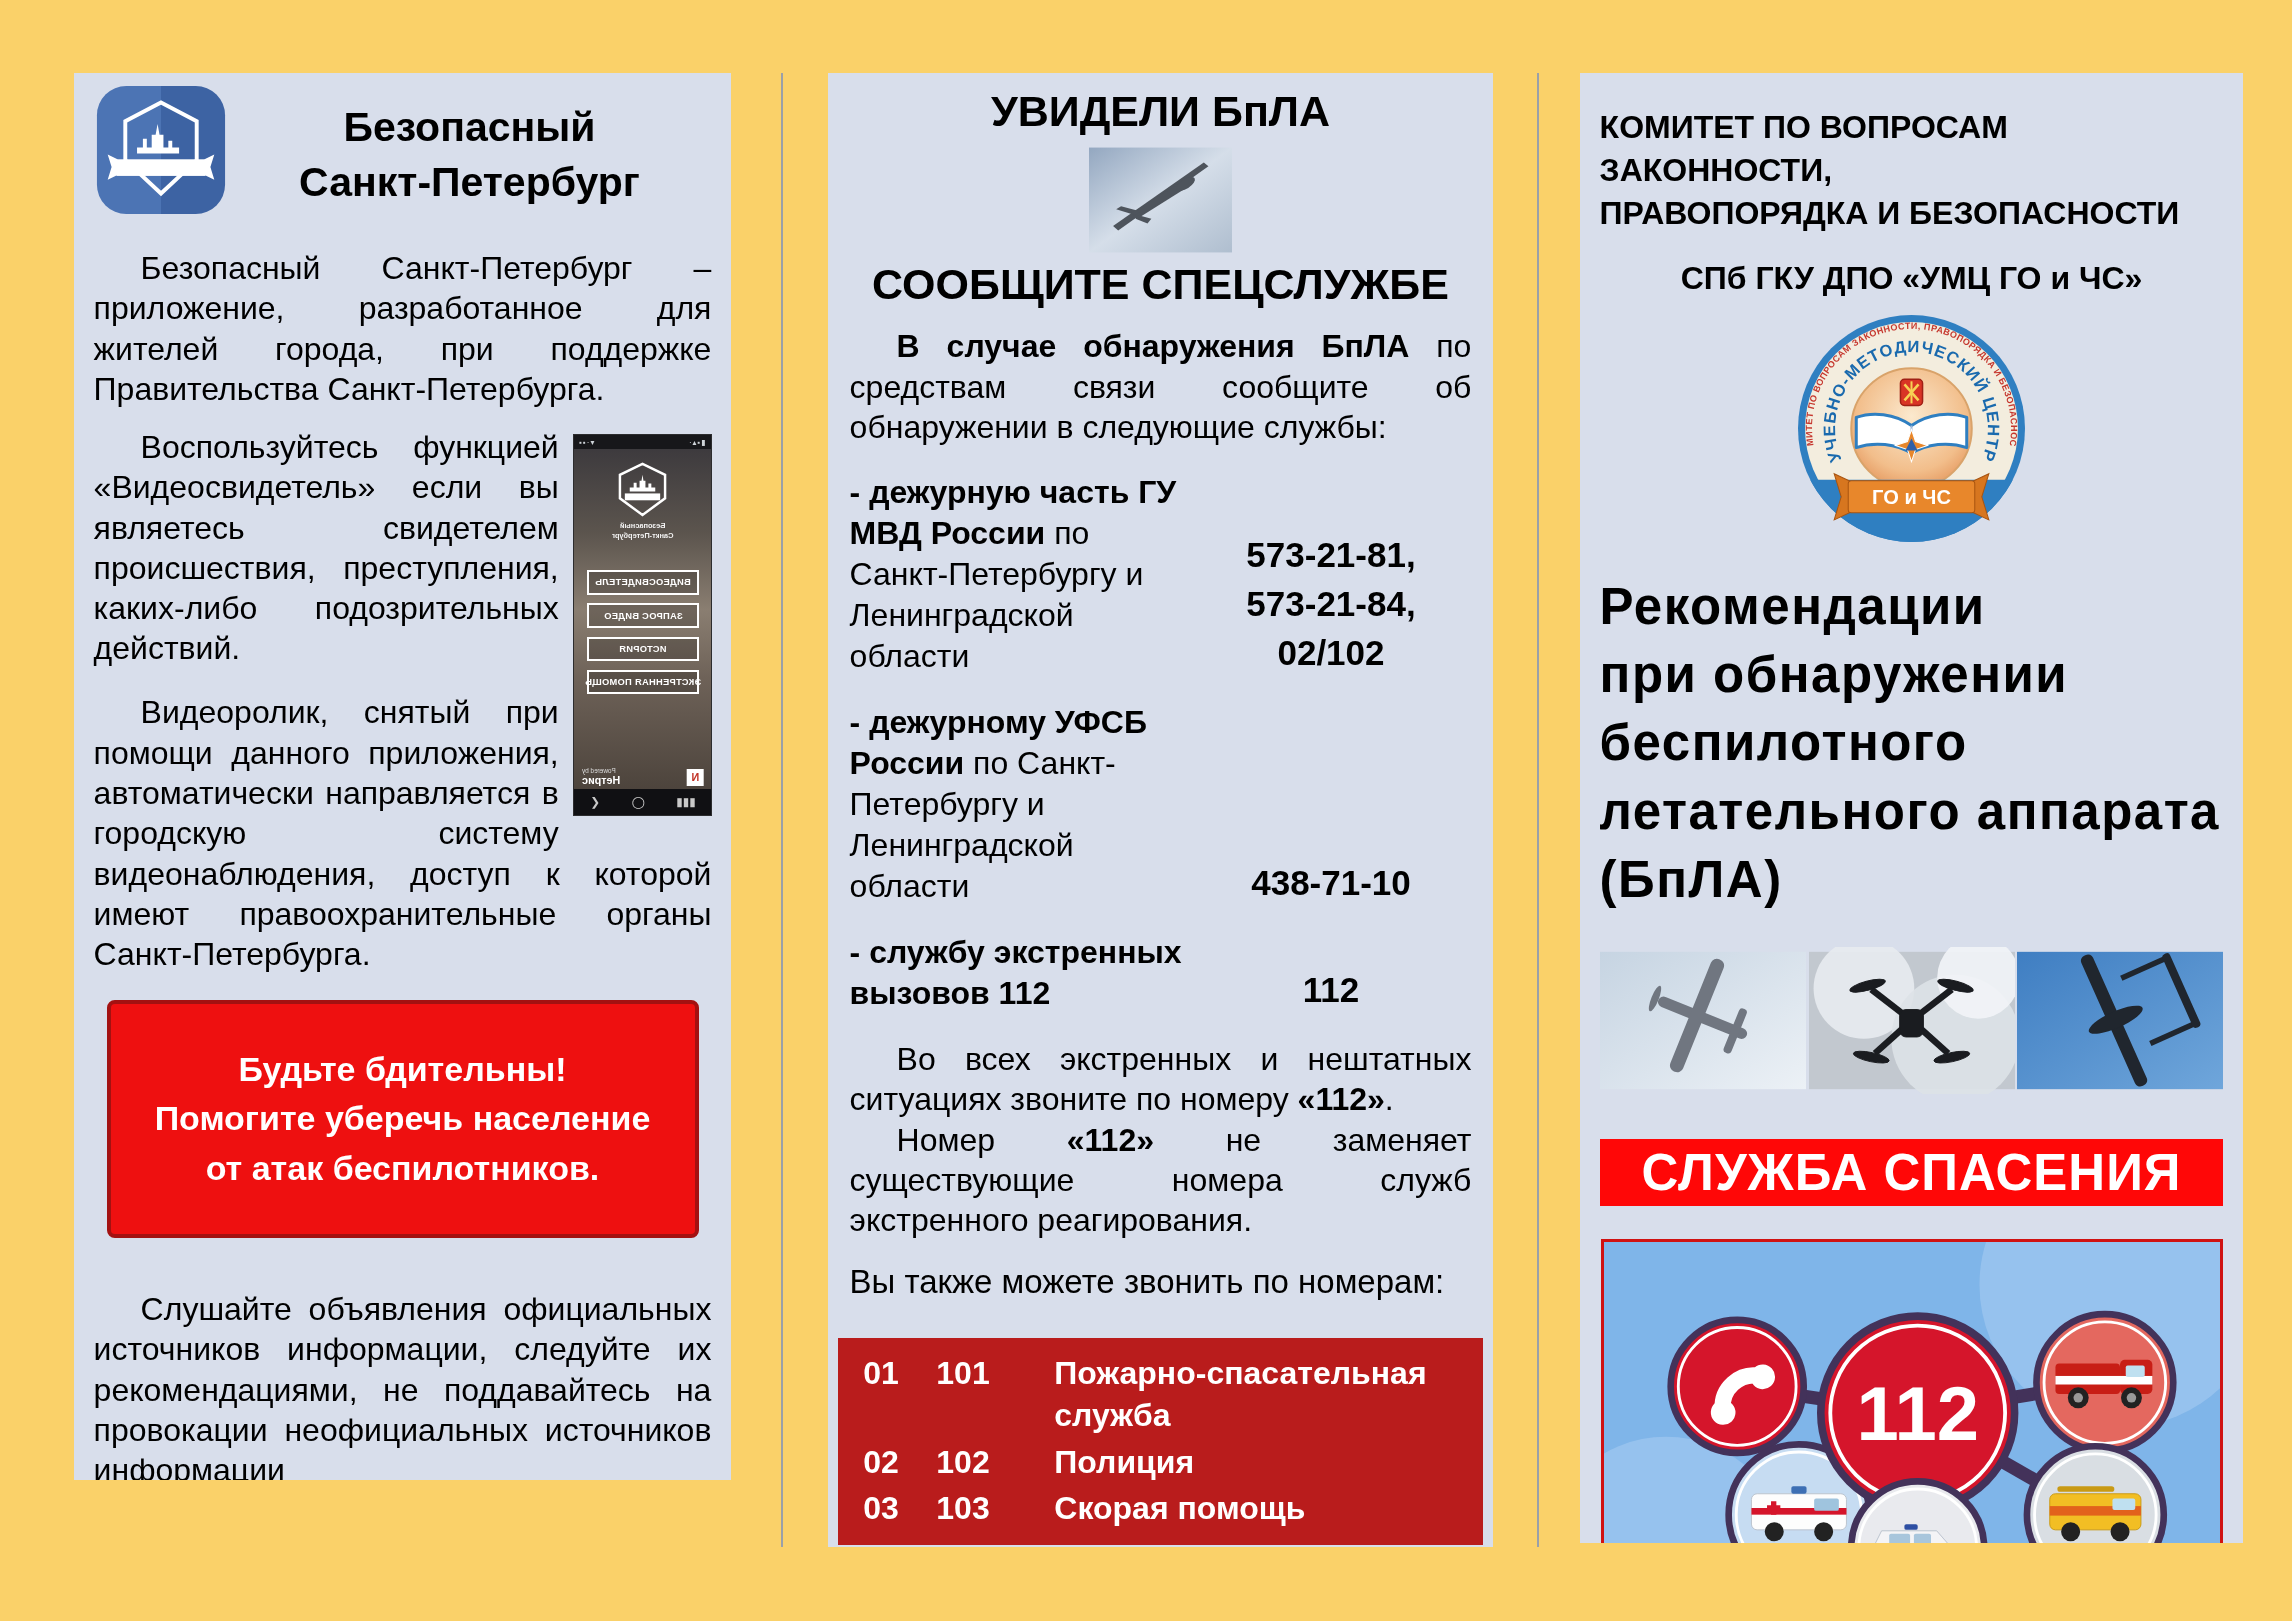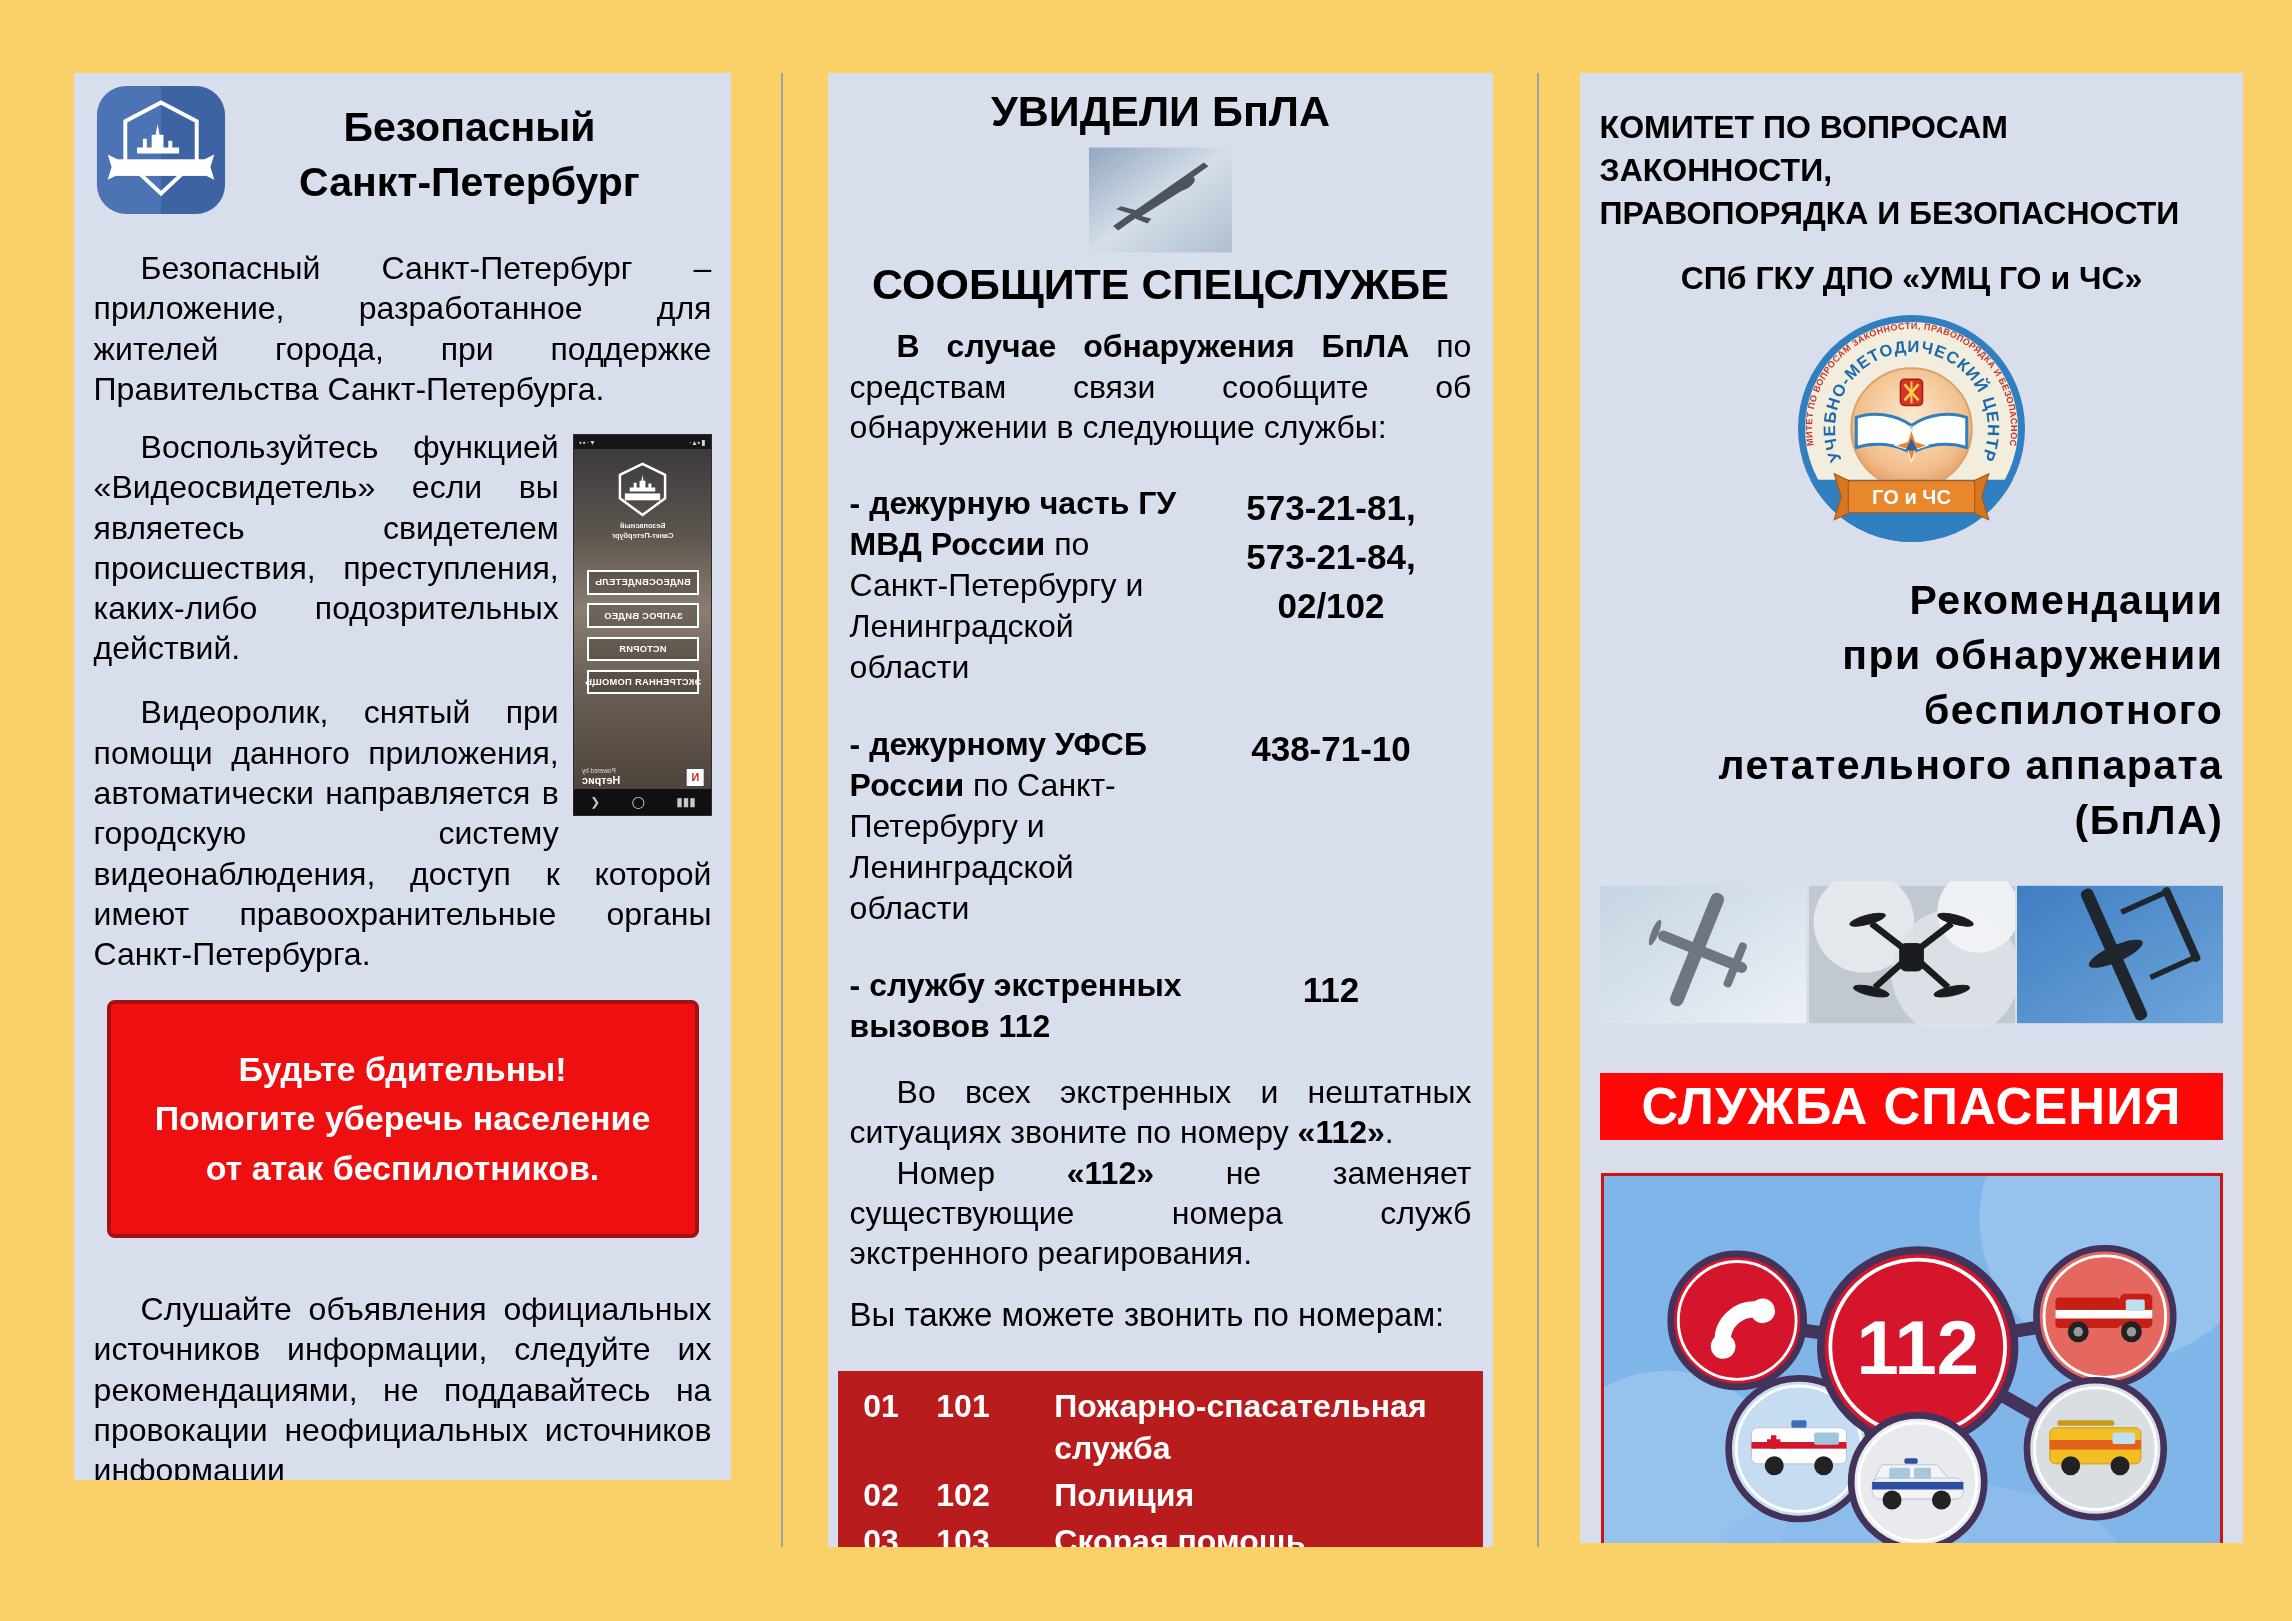--- a/index.html
+++ b/index.html
@@ -35,38 +35,38 @@
   .ps-powered{font-size:6.4px;color:#ddd}
   .ps-brandname{font-size:10.8px;color:#fff;font-weight:bold}
   .ps-nlogo{width:16.7px;height:16.7px;background:#fff;color:#c23327;font-size:10.8px;font-weight:bold;display:flex;align-items:center;justify-content:center}
   .ps-nav{position:absolute;bottom:0;width:100%;height:25.5px;background:#101013;display:flex;justify-content:space-around;align-items:center;color:#c9c9c9;font-size:11.8px}
   .warnbox{clear:both;margin:25.5px auto 0;width:592px;background:#EE1010;border:4.9px solid #A31111;border-radius:7.8px;color:#fff;font-weight:bold;font-size:34px;text-align:center;padding:41px 7.8px;line-height:1.45;box-sizing:border-box}
   .p4{margin-top:51px}
   
   .mid-h{font-size:43px;font-weight:bold;text-align:center;margin:5.9px 0 0 0;line-height:1.15}
   .drone-mini{display:block;margin:9.8px auto 3.9px auto}
   .intro{margin-top:17px}
-  .svc{display:flex;align-items:flex-start;margin-top:36px}
+  .svc{display:flex;align-items:flex-end;margin-top:25px}
   .svc-l{flex:0 0 341px;font-size:32px;line-height:1.28}
   .svc-r{flex:1;font-size:35px;font-weight:bold;text-align:center;line-height:1.4;white-space:pre-line}
   .notes{margin-top:25.5px}
   .also{margin-top:19.6px;font-size:33px;font-weight:normal;line-height:1.35;text-align:justify}
   .redtable{background:#b91c1c;margin:11.8px -11.8px 0 -11.8px;padding:9.8px 0 15.7px 0;color:#fff;font-weight:bold;font-size:32px}
   .trow{display:flex;line-height:1.33;margin-top:3.9px}
   .c1{flex:0 0 73px;padding-left:25.5px}
   .c2{flex:0 0 118px}
   .c3{flex:1;padding-right:11.8px}
   
   .committee{font-size:32px;font-weight:bold;text-align:left;line-height:1.34;margin:0}
   .org{font-size:32px;font-weight:bold;text-align:center;margin:25.5px 0 0 0}
   .emblem{display:block;margin:15.7px auto 0 auto}
   .arc-red{font-size:9px;font-weight:bold;fill:#C5372E;letter-spacing:.4px}
   .arc-blue{font-size:16.5px;font-weight:bold;fill:#1A6AAE;letter-spacing:1.1px}
   .emb-banner-t{font-size:20px;font-weight:bold;fill:#fff}
-  .rec-title{font-size:41px;font-weight:bold;text-align:right;line-height:1.34;letter-spacing:1.5px;margin:29px 0 0 0}
+  .rec-title{font-size:51px;font-weight:bold;text-align:left;line-height:1.34;letter-spacing:1.5px;margin:29px 0 0 0}
   .drone-row{display:flex;gap:2.9px;margin-top:33px;justify-content:center}
   .rescue{margin:45px auto 0;width:623px;height:67px;background:#FF0707;color:#fff;font-weight:bold;font-size:51px;display:flex;align-items:center;justify-content:center;letter-spacing:1px;white-space:nowrap}
   .img112{display:block;margin:33px auto 0;border:3.9px solid #D01212;background:#7FB5E9}
   .t112{font-size:80px;font-weight:bold;fill:#fff}
 </style>
 </head>
 <body>
 
 <div class="sheet">
   <div class="fold f1"></div>

